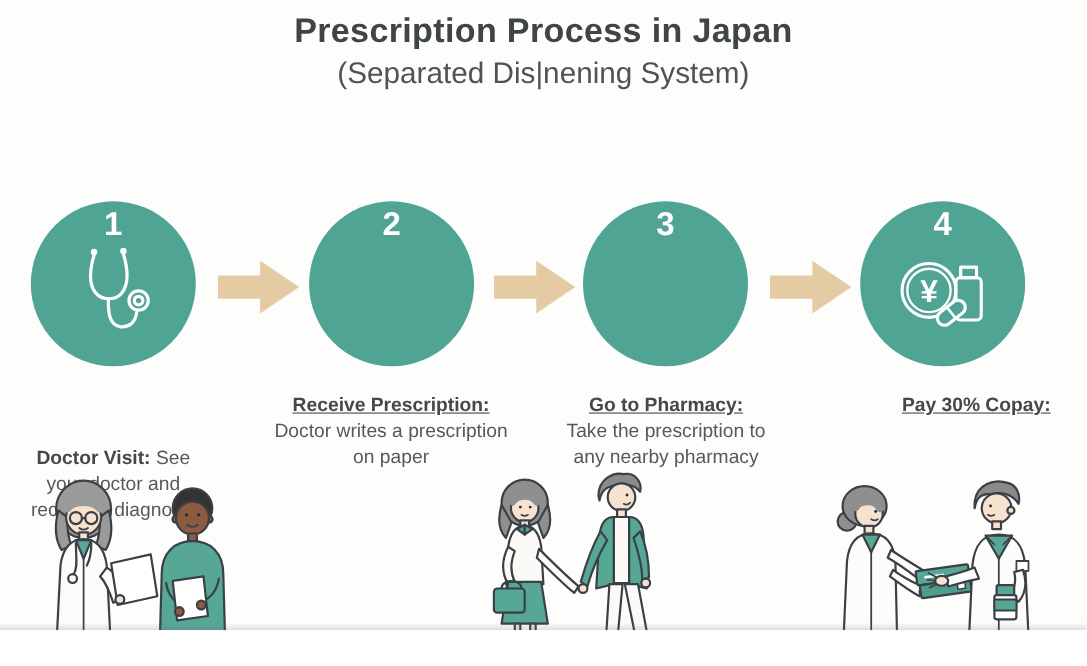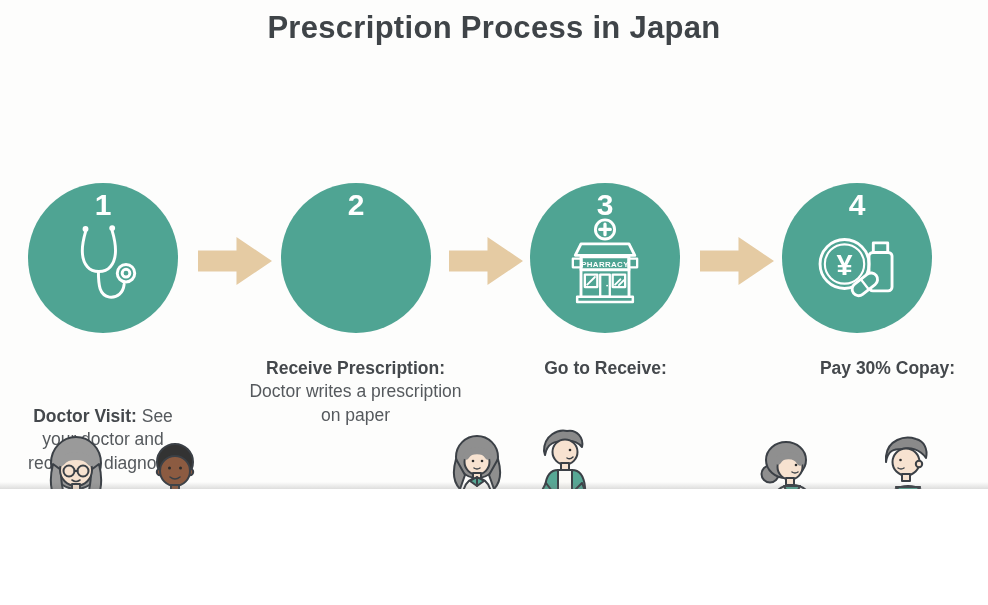--- a/index.html
+++ b/index.html
@@ -1,17 +1,17 @@
 <!DOCTYPE html>
 <html><head>
 <meta charset="utf-8">
 <style>
   html,body{margin:0;padding:0;background:#ffffff;}
   .canvas{
-    position:relative;width:988px;height:489px;background:#fdfdfc;
+    position:relative;width:988px;height:573px;background:#fdfdfc;
     font-family:"Liberation Sans",sans-serif;overflow:hidden;
   }
   
   .header{position:absolute;top:10px;left:0;width:100%;text-align:center;}
   .title{font-size:31px;font-weight:bold;color:#3f4448;letter-spacing:.3px;}
   .subtitle{font-size:27px;font-weight:400;color:#4e5357;margin-top:5px;}
   
   .step{position:absolute;width:230px;top:183px;text-align:center;}
   .circle{width:150px;height:150px;border-radius:50%;background:#4FA493;margin:0 auto;position:relative;}
   .stepnum{color:#fff;font-weight:bold;font-size:30px;padding-top:7px;line-height:1;}
@@ -19,33 +19,34 @@
   svg{display:block;margin:0 auto;}
   svg text{font-family:"Liberation Sans",sans-serif;}
   
   .arrow{
     position:absolute;top:237px;width:74px;height:48px;background:#E5CBA3;
     clip-path:polygon(0% 28%,52% 28%,52% 0%,100% 50%,52% 100%,52% 72%,0% 72%);
   }
   
   .caption{position:absolute;top:357px;font-size:17.5px;line-height:1.33;color:#55595d;text-align:center;}
   .caption b{color:#44484c;}
-  .caption.stack b{display:block;}
+  .caption.stack b{display:block;text-decoration:underline;}
   
   .illus{position:absolute;}
   .bottom-fade{position:absolute;bottom:0;left:0;width:100%;height:7px;
     background:linear-gradient(to top,rgba(110,110,110,.22),rgba(110,110,110,0));}
 </style>
 </head>
 <body>
 
 <div class="canvas">
 
   <div class="header">
     <div class="title">Prescription Process in Japan</div>
+    <div class="subtitle">(Separated Dis|nening System)</div>
   </div>
 
   <div class="step" style="left:-12px;">
     <div class="circle">
       <div class="stepnum">1</div>
       <div class="icon-wrap">
         <svg width="92" height="96" viewBox="0 0 100 104" fill="none" stroke="#ffffff" stroke-width="3.2" stroke-linecap="round" stroke-linejoin="round">
           <circle cx="31" cy="14" r="3.2" fill="#fff" stroke="none"></circle>
           <circle cx="60" cy="13" r="3.2" fill="#fff" stroke="none"></circle>
           <path d="M31,17 C26,34 26,47 33,55 C39,62 52,62 58,55 C65,47 65,33 60,16"></path>
@@ -59,39 +60,20 @@
 
   <div class="step" style="left:241px;">
     <div class="circle">
       <div class="stepnum">2</div>
     </div>
   </div>
 
   <div class="step" style="left:490px;">
     <div class="circle">
       <div class="stepnum">3</div>
-      <div class="icon-wrap">
-        <svg width="96" height="96" viewBox="0 0 100 100" fill="none" stroke="#ffffff" stroke-width="3" stroke-linecap="round" stroke-linejoin="round">
-          <circle cx="50" cy="14" r="10"></circle>
-          <path d="M50,8.5 L50,19.5 M44.5,14 L55.5,14" stroke-width="3.4"></path>
-          <path d="M25,29 L75,29 L81,41 L19,41 Z"></path>
-          <rect x="16.5" y="44.5" width="9" height="9" stroke-width="2.4"></rect>
-          <rect x="74.5" y="44.5" width="9" height="9" stroke-width="2.4"></rect>
-          <rect x="25" y="42.5" width="50" height="13.5"></rect>
-          <text x="50" y="53.2" font-size="8.2" font-weight="bold" fill="#ffffff" stroke="none" text-anchor="middle" letter-spacing="0.4">PHARRACY</text>
-          <path d="M25,56 L25,84 M75,56 L75,84"></path>
-          <rect x="21" y="84" width="58" height="5.5" stroke-width="2.6"></rect>
-          <rect x="29" y="61" width="13" height="13" stroke-width="2.4"></rect>
-          <path d="M31.5,71.5 L39.5,63.5" stroke-width="2"></path>
-          <rect x="58" y="61" width="13" height="13" stroke-width="2.4"></rect>
-          <path d="M60.5,71.5 L66,66 M64.5,72 L69.5,67" stroke-width="2"></path>
-          <rect x="45" y="61" width="10" height="23" stroke-width="2.4"></rect>
-          <circle cx="52.2" cy="72.5" r="1" fill="#fff" stroke="none"></circle>
-        </svg>
-      </div>
     </div>
   </div>
 
   <div class="step" style="left:742px;">
     <div class="circle">
       <div class="stepnum">4</div>
       <div class="icon-wrap">
         <svg width="96" height="96" viewBox="0 0 100 100" fill="none" stroke="#ffffff" stroke-width="3" stroke-linecap="round" stroke-linejoin="round">
           <rect x="67" y="28" width="15" height="10"></rect>
           <rect x="62.5" y="38" width="24" height="40" rx="4"></rect>
@@ -113,21 +95,22 @@
 
   <div class="caption" style="left:23px;width:160px;margin-top:48px;">
     <b>Doctor Visit:</b>
     <span>See your doctor and receive a diagnosis</span>
   </div>
   <div class="caption stack" style="left:248px;width:215px;">
     <b>Receive Prescription:</b>
     <span>Doctor writes a prescription on paper</span>
   </div>
   <div class="caption stack" style="left:503px;width:205px;">
-    <b>Go to Receive:</b>
+    <b>Go to Pharmacy:</b>
+    <span>Take the prescription to any nearby pharmacy</span>
   </div>
   <div class="caption stack" style="left:765px;width:245px;">
     <b>Pay 30% Copay:</b>
   </div>
 
   <svg class="illus" style="left:15px;top:430px;" width="220" height="175" viewBox="0 0 220 175">
     <g stroke="#3b4046" stroke-width="2" stroke-linecap="round" stroke-linejoin="round">
 
       <ellipse cx="61" cy="33" rx="25" ry="26" fill="#9a9a9a"></ellipse>
       <path d="M38,34 C34,50 36,62 41,70 L50,66 C46,57 46,46 46,40 Z" fill="#9a9a9a"></path>

